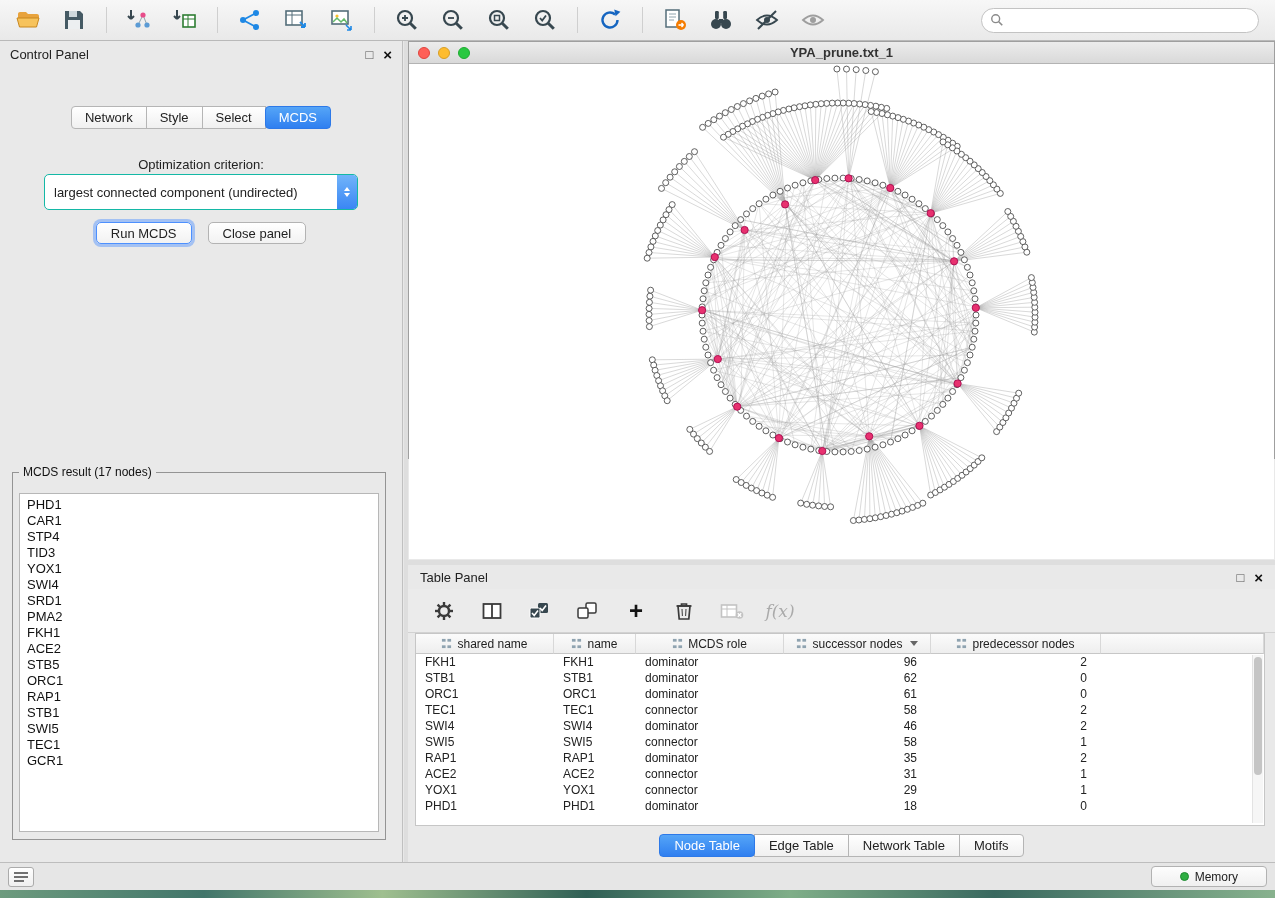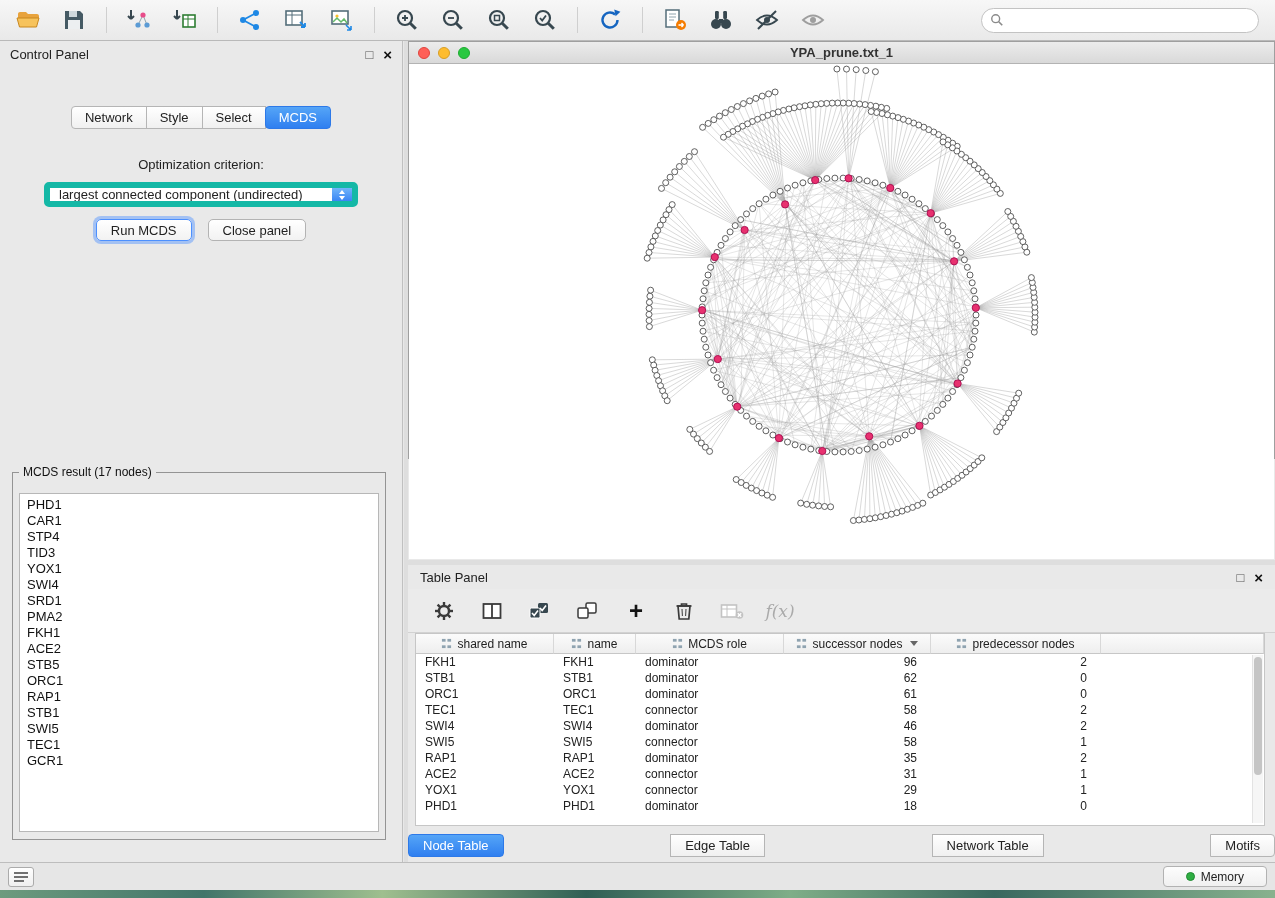--- a/index.html
+++ b/index.html
@@ -30,21 +30,21 @@
 
   .seg-tabs { display:flex; justify-content:center; padding:5px 0 8px; }
   .seg-tab { font-size:13px; padding:3px 13px; background:linear-gradient(#ffffff,#f0f0f0);
     border:1px solid #b5b5b5; margin-left:-1px; color:#222; position:relative;margin-top:34px; }
   .seg-tab:first-child { border-radius:4px 0 0 4px; margin-left:0; }
   .seg-tab:last-child { border-radius:0 4px 4px 0; }
   .seg-tab.active { background:linear-gradient(#55a5f7,#2f7ff0); border-color:#2d79e8; color:#fff;
     border-radius:4px; z-index:2; }
 
   .opt-label { text-align:center; font-size:13px; margin-top:20px; }
-  .combo { width:314px; height:25px; margin:10px auto 0; background:#fff; border:6px solid #14b8a6;
+  .combo { width:314px; height:36px; margin:2px auto 0; background:#fff; border:1px solid #14b8a6;
     border-radius:5px; display:flex; align-items:center; overflow:hidden; }
   .combo-text { flex:1; font-size:13px; padding-left:9px; white-space:nowrap; }
   .combo-btn { width:20px; align-self:stretch; background:linear-gradient(#71b4fa,#3a86f4);
     display:flex; flex-direction:column; align-items:center; justify-content:center; gap:2px; }
   .tri-up { width:0; height:0; border-left:3.5px solid transparent; border-right:3.5px solid transparent; border-bottom:4.5px solid #fff; }
   .tri-dn { width:0; height:0; border-left:3.5px solid transparent; border-right:3.5px solid transparent; border-top:4.5px solid #fff; }
 
   .btn-row { display:flex; justify-content:center; gap:16px; margin-top:12px; }
   .btn { height:22px; padding:0 14px; font-size:13px; background:linear-gradient(#ffffff,#f2f2f2);
     border:1px solid #b3b3b3; border-radius:5px; color:#222; }
@@ -85,29 +85,29 @@
     border:1px solid #c6c6c6; overflow:hidden; }
   .tr { display:grid; grid-template-columns:138px 82px 148px 147px 170px 1fr; }
   .th { height:20px; display:flex; align-items:center; justify-content:center; gap:5px; font-size:12px;
     background:linear-gradient(#fbfbfb,#eeeeee); border-right:1px solid #d8d8d8; border-bottom:1px solid #c7c7c7; color:#222; }
   .td { height:16px; font-size:12px; line-height:16px; padding:0 9px; white-space:nowrap; overflow:hidden; }
   .td.num { text-align:right; padding-right:14px; }
   .sort-arrow { width:0; height:0; border-left:4px solid transparent; border-right:4px solid transparent; border-top:5px solid #666; margin-left:2px; }
   .vscroll { position:absolute; top:21px; right:1px; bottom:2px; width:11px; background:#f6f6f6; border-left:1px solid #e3e3e3; }
   .vthumb { position:absolute; top:2px; left:1px; width:8px; height:118px; background:#c5c5c5; border-radius:4px; }
 
-  .tp-tabs { position:absolute; bottom:5px; left:0; right:0; display:flex; justify-content:space-between; }
+  .tp-tabs { position:absolute; bottom:5px; left:0; right:0; display:flex; justify-content:center; }
   .tp-tabs .seg-tab { padding:3px 14px; }
 
   
   .status-bar { position:absolute; left:0; right:0; bottom:8px; height:28px; background:#e6e6e6;
     border-top:1px solid #bdbdbd; display:flex; align-items:center; padding:0 8px; }
   .menu-btn { width:26px; height:20px; background:linear-gradient(#fff,#efefef); border:1px solid #ababab;
     border-radius:3px; display:flex; align-items:center; justify-content:center; }
-  .memory-btn { margin-left:auto; height:21px; padding:0 22px; display:flex; align-items:center; gap:6px;
+  .memory-btn { margin-left:auto; height:21px; padding:0 28px; display:flex; align-items:center; gap:6px;
     background:linear-gradient(#fdfdfd,#f0f0f0); border:1px solid #b2b2b2; border-radius:4px; font-size:12px; }
   .memory-dot { width:9px; height:9px; border-radius:50%; background:#2fae43; border:1px solid #1f8a31; }
 
   .desktop-strip { position:absolute; left:0; right:0; bottom:0; height:8px;
     background:linear-gradient(90deg,#6d9b7e,#41756a 16%,#9fbf8f 30%,#2f5f55 46%,#7fae88 62%,#39685f 78%,#88b28e); }
 
   svg { display:block; }
 </style>
 </head>
 <body>

